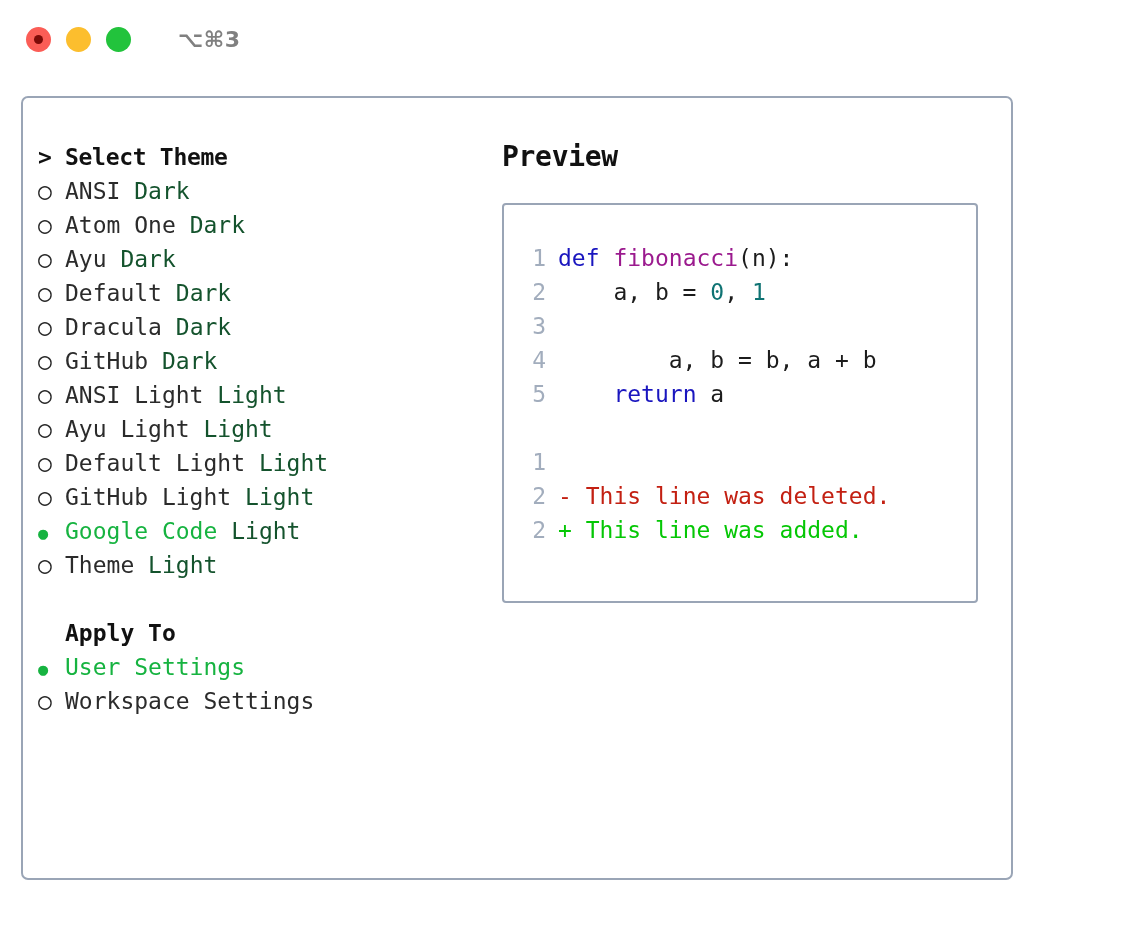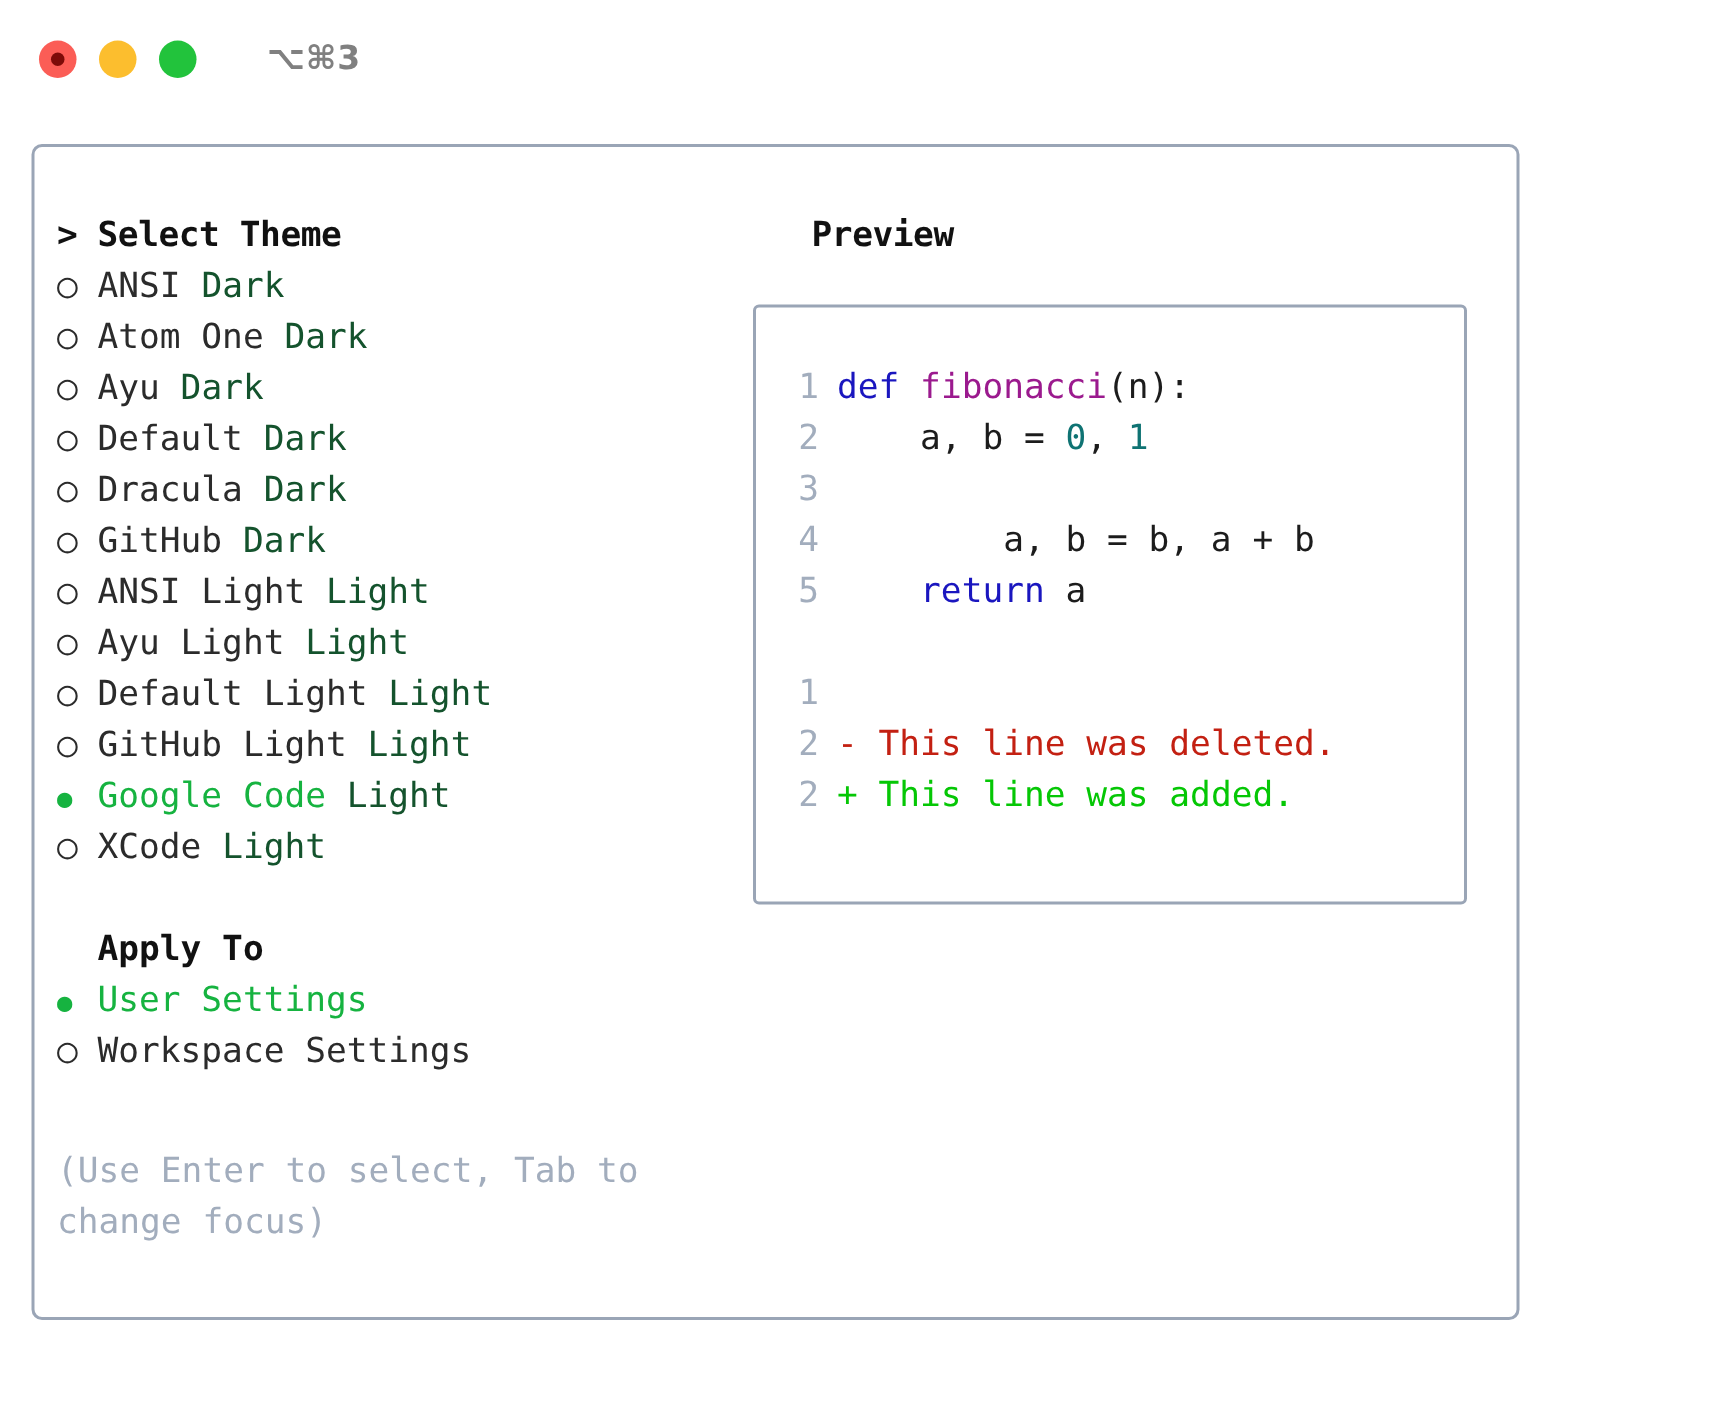--- a/index.html
+++ b/index.html
@@ -147,26 +147,25 @@
 
   
   .right-pane {
     position: absolute;
     left: 479px;
     top: 42px;
     width: 480px;
   }
 
   .preview-title {
-    font-size: 23px;
+    font-size: 28px;
     font-weight: 700;
     color: #111111;
     line-height: 34px;
     letter-spacing: -0.3px;
-    margin-left: 39px;
   }
 
   .preview-box {
     margin-top: 29px;
     width: 476px;
     height: 400px;
     border: 2px solid #9aa5b6;
     border-radius: 4px;
     box-sizing: border-box;
     background: #ffffff;
@@ -258,42 +257,38 @@
 
         <div class="row">
           <span class="marker">○</span><span class="label">GitHub Light</span><span class="tag"> </span><span class="tag">Light</span>
         </div>
 
         <div class="row">
           <span class="marker sel-dot">●</span><span class="label active">Google Code</span><span class="tag"> </span><span class="tag">Light</span>
         </div>
 
         <div class="row">
-          <span class="marker">○</span><span class="label">XCode</span><span class="tag"> </span><span class="tag">Light</span>
+          <span class="marker">○</span><span class="label">Theme</span><span class="tag"> </span><span class="tag">Light</span>
         </div>
 
         <div class="spacer"></div>
 
         <div class="row">
           <span class="marker"></span><span class="section-title">Apply To</span>
         </div>
 
         <div class="row">
           <span class="marker sel-dot">●</span><span class="label active">User Settings</span>
         </div>
 
         <div class="row">
           <span class="marker">○</span><span class="label">Workspace Settings</span>
         </div>
       </div>
 
-      <div class="hint">
-        <div>(Use Enter to select, Tab to</div>
-        <div>change focus)</div>
-      </div>
 
       <div class="right-pane">
         <div class="preview-title">Preview</div>
 
         <div class="preview-box">
 
           <div class="code-line">
             <span class="gutter">1</span><span class="code-text"><span class="kw">def</span><span class="pn"> </span><span class="fn">fibonacci</span><span class="pn">(n):</span></span>
           </div>
 

